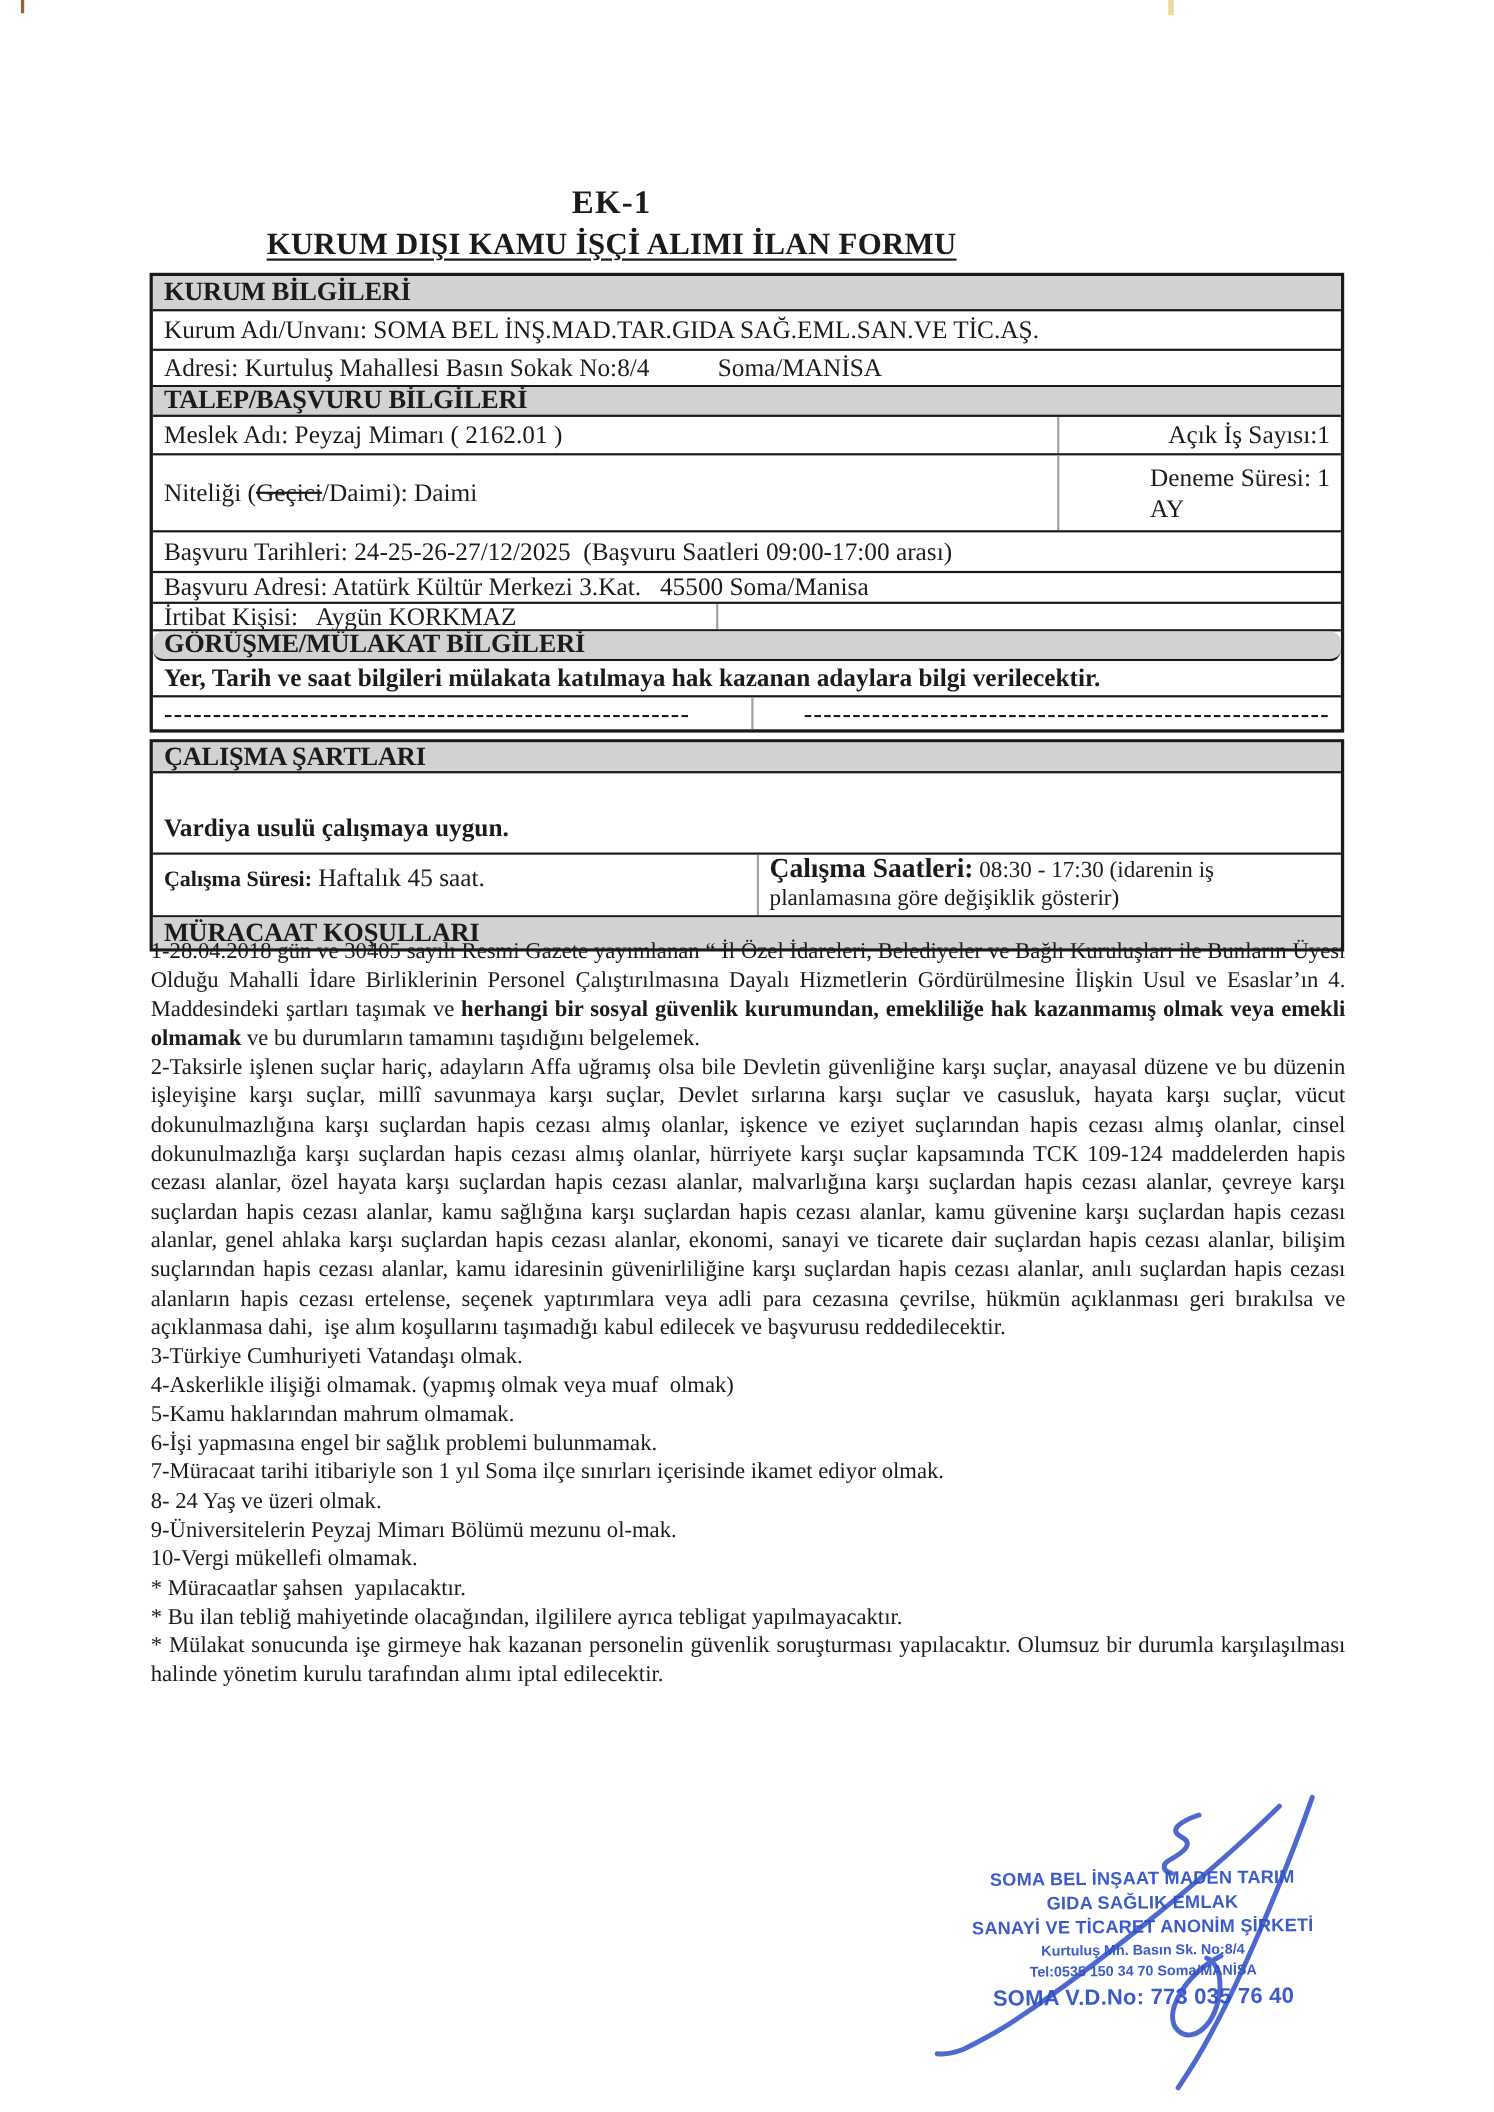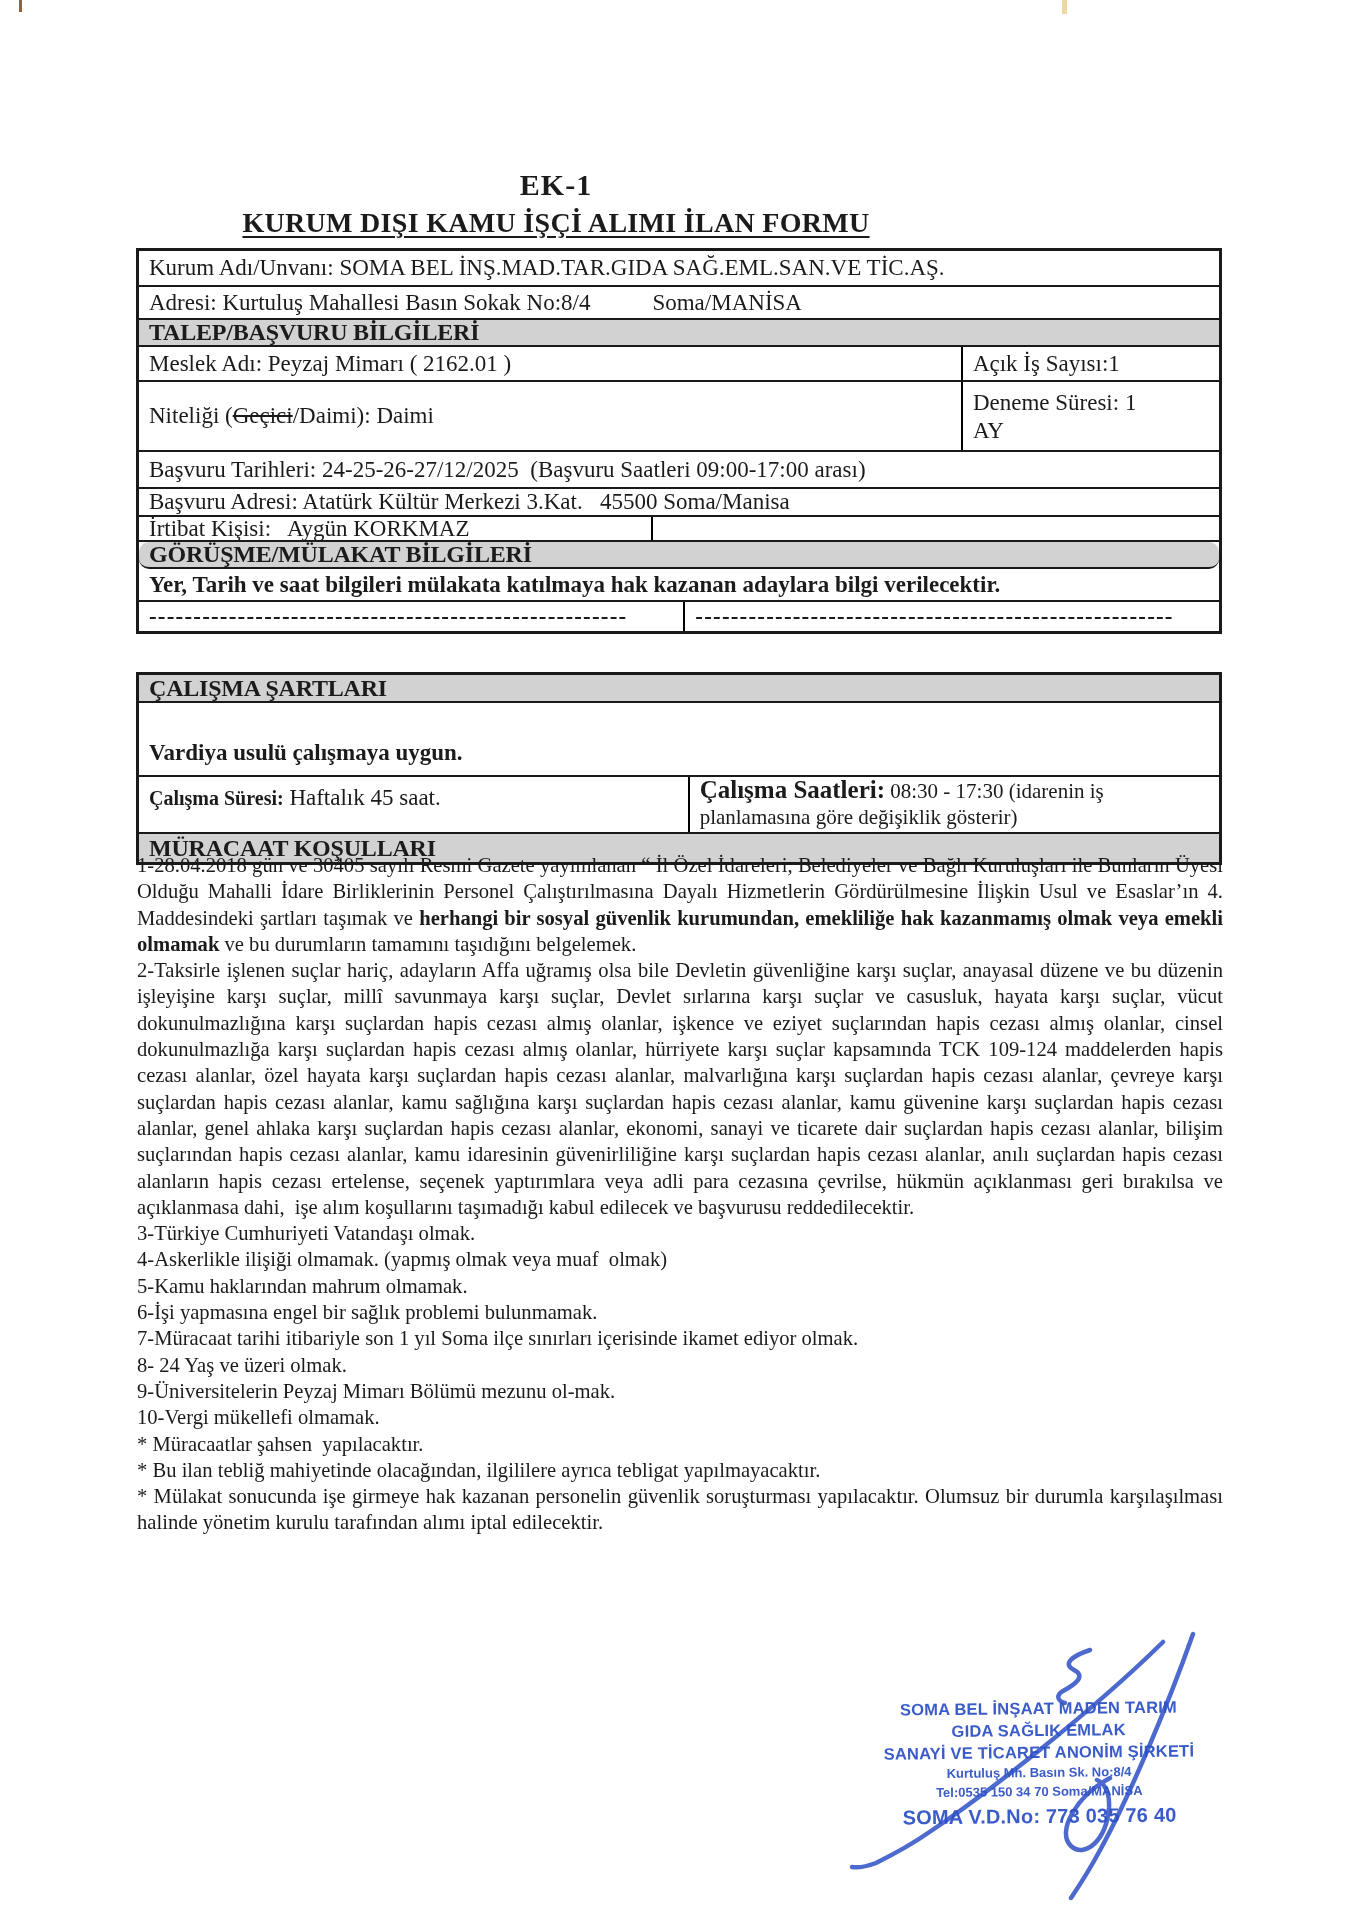--- a/index.html
+++ b/index.html
@@ -21,21 +21,21 @@
   }
 
   .tbl { position:absolute; left:136px; width:1086px; border:3px solid #1a1a1a; background:#fff; }
   .tbl-a { top:248px; }
   .tbl-b { top:672px; }
   .trow { display:flex; align-items:center; border-bottom:2px solid #1a1a1a; font-size:23px; padding:0 10px; overflow:hidden; }
   .trow:last-child { border-bottom:none; }
   .trow.cols { padding:0; align-items:stretch; }
   .thead { background:#d2d2d2; font-weight:bold; font-size:24px; letter-spacing:-0.2px; }
   .cellL { display:flex; align-items:center; padding:0 10px; }
-  .cellR { display:flex; align-items:center; padding:0 10px; border-left:2px solid #000000; }
+  .cellR { display:flex; align-items:center; padding:0 10px; border-left:2px solid #a3a3a3;justify-content:flex-end; }
   .top-align { align-items:flex-start; padding-top:4px; }
   .bold { font-weight:bold; }
   .big-label { font-weight:bold; font-size:25px; }
   .strike { text-decoration:line-through; }
   .dashes { font-weight:bold; letter-spacing:1.2px; white-space:nowrap; overflow:hidden; }
   .wrapcell { display:block; line-height:28px; padding-top:3px; }
 
   .mkbody { position:absolute; top:852px; left:137px; width:1086px; font-size:20.6px; line-height:26.3px; }
   .para { margin:0; }
   .just { text-align:justify; }
@@ -59,20 +59,21 @@
 
   <div class="scan-mark mark-left"></div>
   <div class="scan-mark mark-right"></div>
 
   <div class="titles">
     <div class="ek">EK-1</div>
     <div class="main-title">KURUM DIŞI KAMU İŞÇİ ALIMI İLAN FORMU</div>
   </div>
 
   <div class="tbl tbl-a">
+    <div class="trow thead" style="height:32px;">KURUM BİLGİLERİ</div>
     <div class="trow" style="height:36px;">
       <span>Kurum Adı/Unvanı: SOMA BEL İNŞ.MAD.TAR.GIDA SAĞ.EML.SAN.VE TİC.AŞ.</span>
     </div>
     <div class="trow" style="height:33px;">
       <span>Adresi: Kurtuluş Mahallesi Basın Sokak No:8/4</span>
       <span style="margin-left:62px;">Soma/MANİSA</span>
     </div>
     <div class="trow thead" style="height:27px;">TALEP/BAŞVURU BİLGİLERİ</div>
     <div class="trow cols" style="height:35px;">
       <div class="cellL" style="width:76.1%;">

